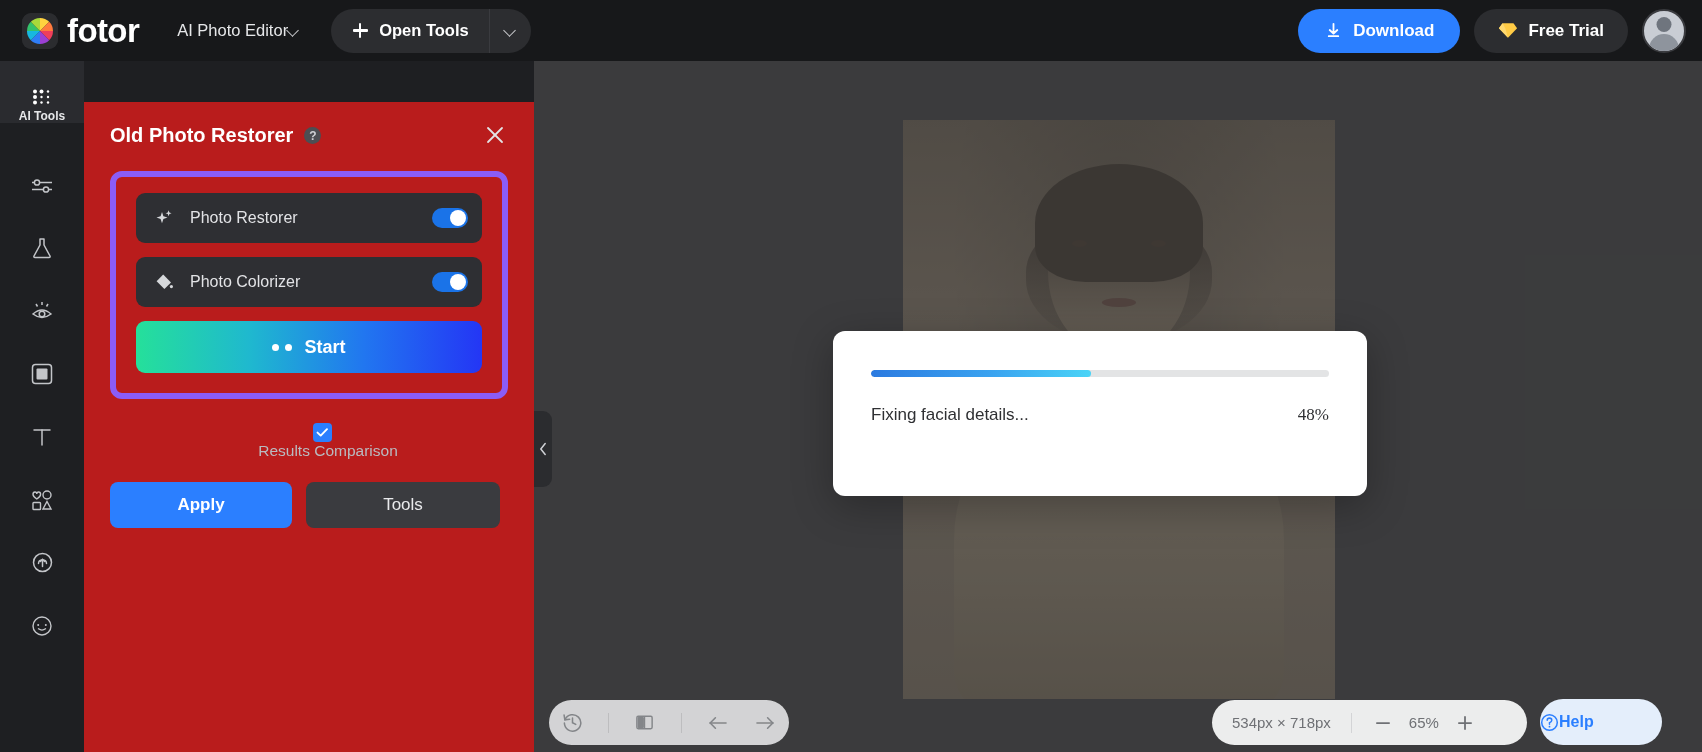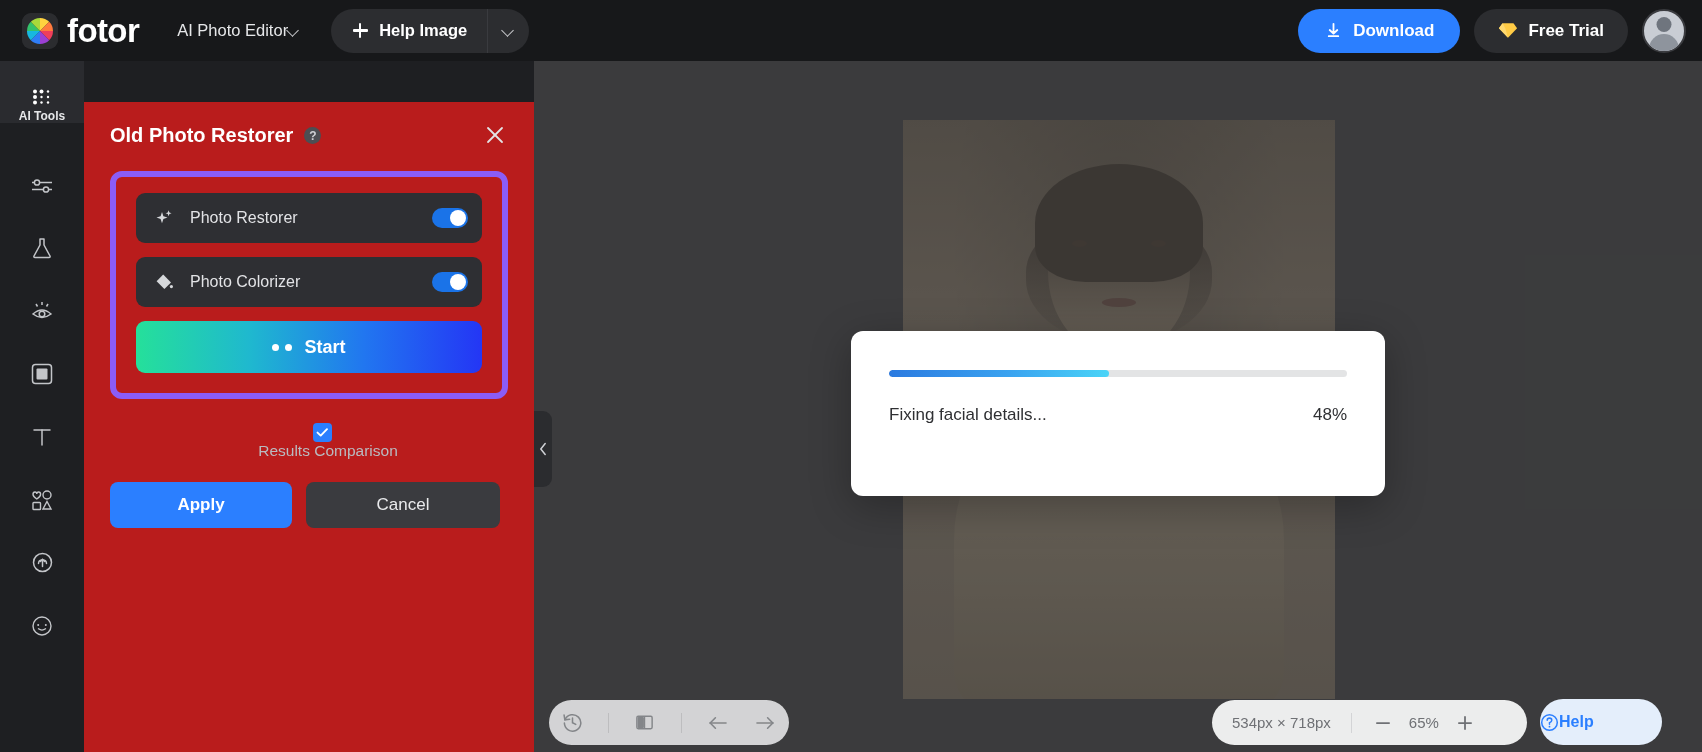--- a/index.html
+++ b/index.html
@@ -214,37 +214,37 @@
 
   
   .collapse-handle {
     position: absolute; left: 0; top: 350px; width: 18px; height: 76px;
     background: #2b2c2f; border-radius: 0 9px 9px 0;
     display: flex; align-items: center; justify-content: center; cursor: pointer; z-index: 6;
   }
 
   
   .modal {
-    position: absolute; left: 851px; top: 331px; width: 534px; height: 165px;
+    position: absolute; left: 833px; top: 331px; width: 534px; height: 165px;
     background: #ffffff; border-radius: 12px; z-index: 20;
     box-shadow: 0 10px 40px rgba(0,0,0,0.28);
     padding: 39px 38px 0 38px;
   }
   .progress-track {
     width: 458px; height: 7px; border-radius: 4px; background: #e3e4e5; overflow: hidden;
   }
   .progress-fill {
     height: 7px; border-radius: 4px;
     background: linear-gradient(90deg, #2b7ae0 0%, #3aa3f0 55%, #4ad4f7 100%);
   }
   .modal-row {
     display: flex; align-items: center; justify-content: space-between; margin-top: 28px;
   }
   .modal-status { color: #2f3033; font-size: 17px; }
-  .modal-pct { color: #2f3033; font-size: 17px; }
+  .modal-pct { color: #2f3033; font-size: 17px; font-family: Liberation Serif, serif; }
 
   
   .bottom-left-bar {
     position: absolute; left: 549px; top: 700px; width: 240px; height: 45px;
     background: #e8e9ea; border-radius: 23px; display: flex; align-items: center;
     justify-content: space-around; z-index: 10; opacity: .88;
   }
   .bl-ico { color: #8e9094; display: flex; align-items: center; cursor: pointer; }
   .bl-sep { width: 1px; height: 20px; background: #cfd0d2; }
 
@@ -294,21 +294,21 @@
     </div>
 
     <div class="editor-select">
       <span>AI Photo Editor</span>
       <span class="chev"></span>
     </div>
 
     <div class="open-image-group">
       <div class="open-image-btn">
         <span class="plus-ico"></span>
-        <span>Help Image</span>
+        <span>Open Tools</span>
       </div>
       <div class="open-image-caret">
         <span class="chev"></span>
       </div>
     </div>
 
     <div class="topbar-right">
       <div class="btn-download">
         <svg width="19" height="19" viewBox="0 0 20 20">
           <path d="M10 3 L10 12 M6 9.5 L10 13.3 L14 9.5 M5 16 L15 16" stroke="#fff" stroke-width="1.9" fill="none" stroke-linecap="round" stroke-linejoin="round"></path>
@@ -467,21 +467,21 @@
       <span class="cbx">
         <svg width="13" height="11" viewBox="0 0 13 11" fill="none" stroke="#fff" stroke-width="1.9" stroke-linecap="round" stroke-linejoin="round">
           <path d="M1.5 5.6 L4.7 8.6 L11 2.2"></path>
         </svg>
       </span>
       <span class="cmp-label">Results Comparison</span>
     </div>
 
     <div class="act-row">
       <div class="btn-apply">Apply</div>
-      <div class="btn-cancel">Cancel</div>
+      <div class="btn-cancel">Tools</div>
     </div>
   </div>
 
   <div class="canvas">
     <div class="photo">
       <div class="ph-body"></div>
       <div class="ph-neck"></div>
       <div class="ph-head"></div>
       <div class="ph-hair2"></div>
       <div class="ph-hair"></div>

